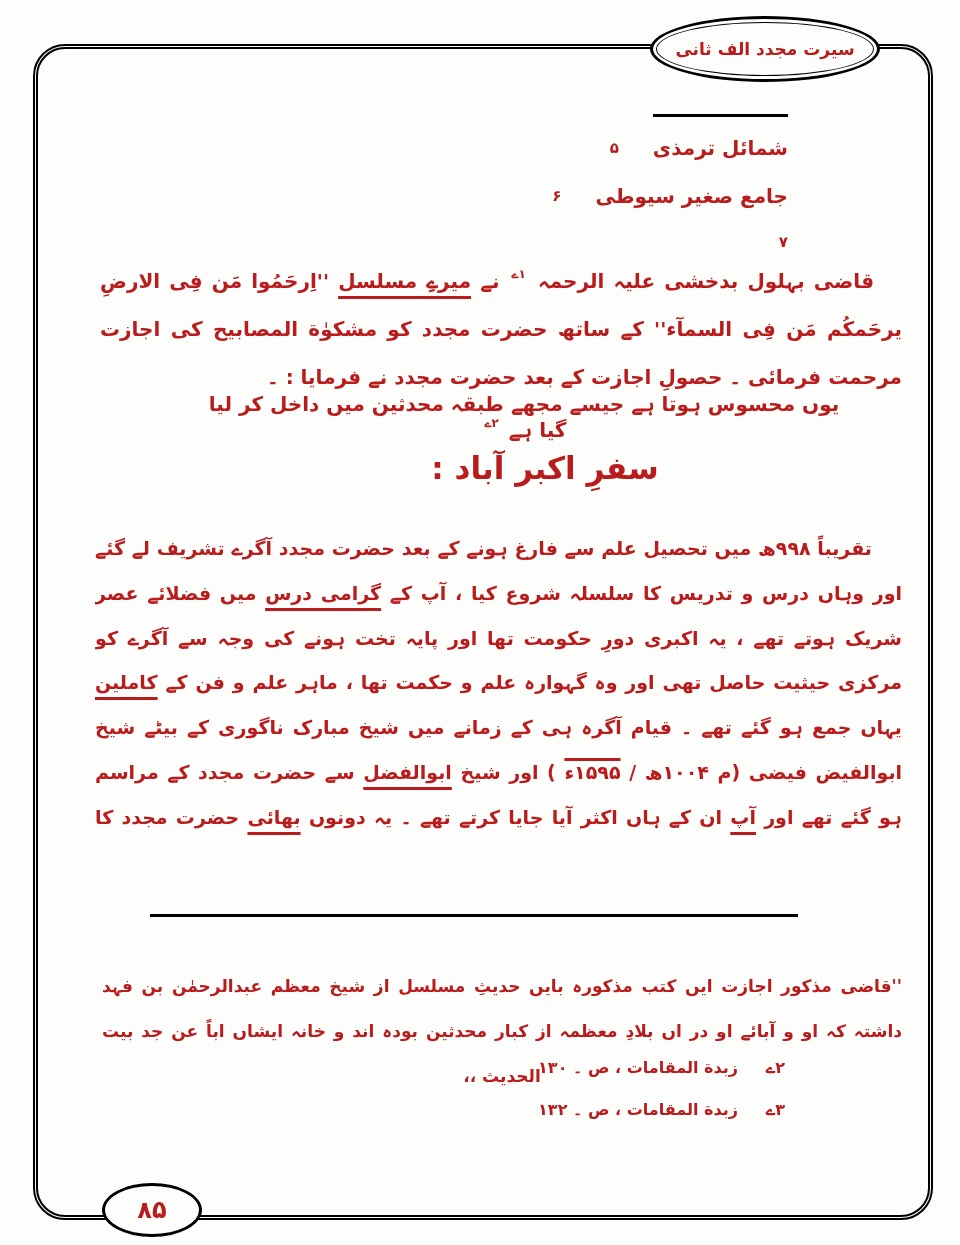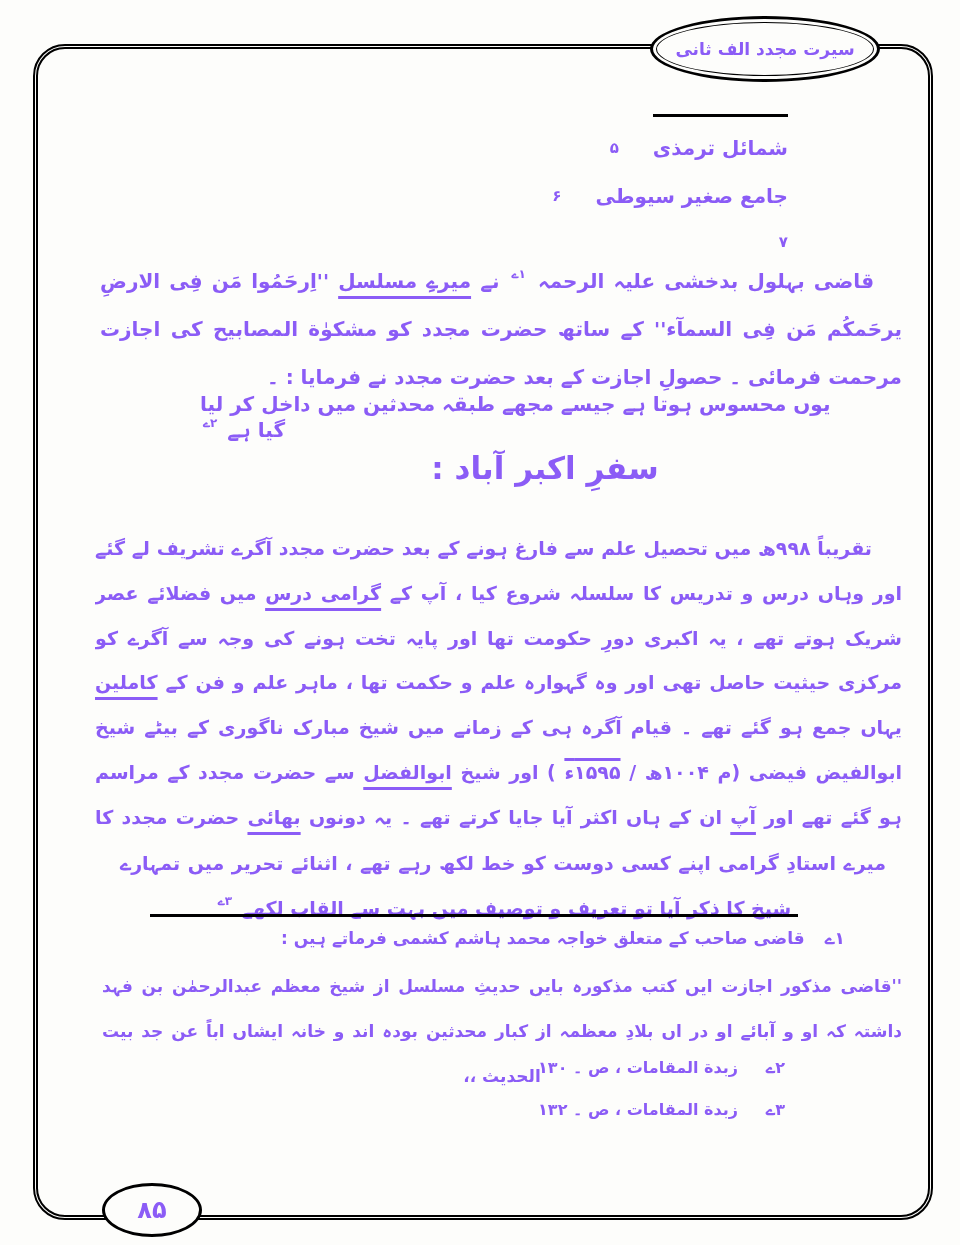--- a/index.html
+++ b/index.html
@@ -1,18 +1,18 @@
 <!DOCTYPE html>
 <html lang="ur" dir="rtl"><head>
 <meta charset="utf-8">
 <style>
   html,body{margin:0;padding:0;background:#ffffff;}
   .page{
     position:relative;width:960px;height:1245px;background:#fdfdfb;
-    font-family:"DejaVu Sans", sans-serif;color:#8b5cf6;direction:rtl;overflow:hidden;
+    font-family:"DejaVu Sans", sans-serif;color:#b91c1c;direction:rtl;overflow:hidden;
   }
   
   .frame{
     position:absolute;left:33px;top:44px;width:890px;height:1166px;
     border:5px double #000;border-radius:32px;background:transparent;z-index:1;
   }
   
   .cartouche{
     position:absolute;left:650px;top:16px;width:224px;height:60px;background:#fdfdfb;
     border:3px solid #000;border-radius:50%;display:flex;align-items:center;justify-content:center;z-index:3;
@@ -33,21 +33,21 @@
   .list-num{font-size:15px;font-weight:bold;transform:translateY(-2px);}
   .list-row:first-child .list-title{border-top:3px solid #000;padding-top:18px;}
   
   .para1{
     position:absolute;top:250px;left:100px;right:58px;z-index:2;
     font-size:20px;line-height:48px;text-align:justify;font-weight:bold;text-indent:28px;
   }
   .u{text-decoration:underline;text-decoration-thickness:2.5px;text-underline-offset:8px;}
   .ov{text-decoration:overline;text-decoration-thickness:2.5px;}
   .ref{font-size:12px;vertical-align:10px;font-weight:bold;margin:0 3px;}
-  .quote1{position:absolute;top:392px;right:112px;left:200px;text-align:left;font-size:20px;font-weight:bold;z-index:2;}
+  .quote1{position:absolute;top:392px;right:112px;left:200px;text-align:center;font-size:20px;font-weight:bold;z-index:2;}
   .heading{position:absolute;top:450px;left:130px;right:0;text-align:center;font-size:31px;font-weight:bold;z-index:2;}
   .para2{
     position:absolute;top:526px;left:95px;right:58px;height:314px;overflow:hidden;z-index:2;
     font-size:19px;line-height:44.8px;text-align:justify;font-weight:bold;text-indent:30px;
   }
   .quote2{
     position:absolute;top:844px;left:120px;right:74px;z-index:2;
     font-size:19px;line-height:38px;text-align:justify;text-align-last:center;font-weight:bold;
   }
   .fn-divider{position:absolute;top:914px;left:150px;width:648px;height:3px;background:#000;z-index:2;}
@@ -113,31 +113,23 @@
     <span class="ov">۱۵۹۵ء</span>
     <span>) اور شیخ</span>
     <span class="u">ابوالفضل</span>
     <span>سے حضرت مجدد کے مراسم ہو گئے تھے اور</span>
     <span class="u">آپ</span>
     <span>ان کے ہاں اکثر آیا جایا کرتے تھے ۔ یہ دونوں</span>
     <span class="u">بھائی</span>
     <span>حضرت مجدد کا بڑا احترام کرتے تھے ۔ چنانچہ ابوالفضل کے ایک شاگرد نے حضــرت خواجہ محمد ہاشم کشمی سے بیان کیا :</span>
   </div>
 
-  <div class="quote2">
-    <span>میرے استادِ گرامی اپنے کسی دوست کو خط لکھ رہے تھے ، اثنائے تحریر میں تمہارے شیخ کا ذکر آیا تو تعریف و توصیف میں بہت سے القاب لکھے</span>
-    <span class="ref">۳ے</span>
-  </div>
 
   <div class="fn-divider"></div>
 
-  <div class="fn-line1">
-    <span class="fnmark">۱ے</span>
-    <span>قاضی صاحب کے متعلق خواجہ محمد ہاشم کشمی فرماتے ہیں :</span>
-  </div>
 
   <div class="fnquote">''قاضی مذکور اجازت ایں کتب مذکورہ بایں حدیثِ مسلسل از شیخ معظم عبدالرحمٰن بن فہد داشتہ کہ او و آبائے او در اں بلادِ معظمہ از کبار محدثین بودہ اند و خانہ ایشاں اباً عن جد بیت الحدیث ،،</div>
 
   <div class="fn-row r2">
     <span class="fnmark">۲ے</span>
     <span>زبدة المقامات ، ص ۔ ۱۳۰</span>
   </div>
 
   <div class="fn-row r3">
     <span class="fnmark">۳ے</span>

